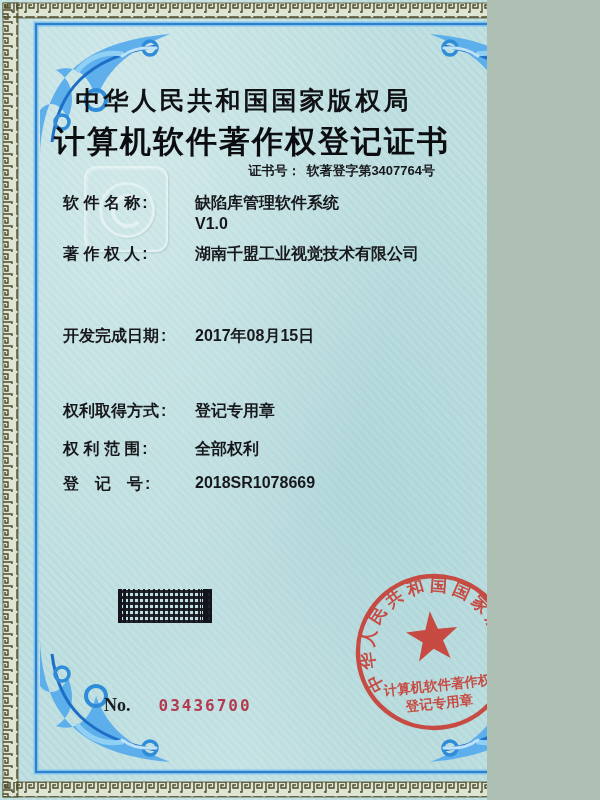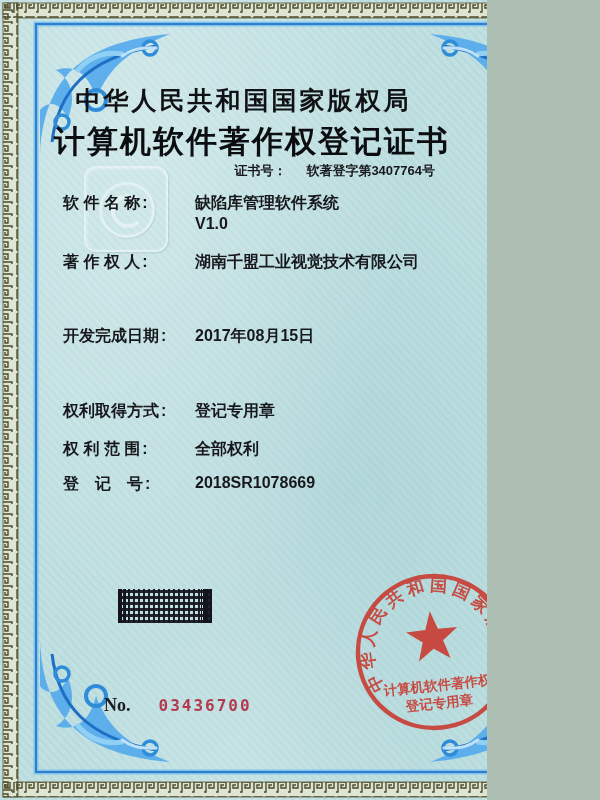--- a/index.html
+++ b/index.html
@@ -38,21 +38,21 @@
     left:0;right:0;top:84px;text-align:center;
     font-family:"Liberation Serif",serif;font-weight:bold;
     font-size:25px;letter-spacing:3px;color:#101114;
   }
   .title{
     left:0;right:0;top:121px;text-align:center;
     font-family:"Liberation Serif",serif;font-weight:bold;
     font-size:31px;letter-spacing:2px;color:#0c0d10;padding-left:17px;
   }
   .certno{right:52px;top:162px;font-size:13px;font-weight:bold;}
-  .certno .lbl{margin-right:20px;}
+  .certno .lbl{margin-right:6px;}
   .row{left:63px;font-size:16px;font-weight:bold;}
   .flabel{display:inline-block;}
   .fcolon{margin-left:2px;}
   .fvalue{position:absolute;left:132px;top:0;white-space:nowrap;}
   .fvalue2{left:195px;font-size:16px;font-weight:bold;}
   .statement{
     left:60px;top:506px;width:486px;white-space:normal;
     font-size:16px;font-weight:bold;line-height:36px;text-indent:2em;
     text-align:justify;color:#17181c;
   }
@@ -125,21 +125,21 @@
   <div class="txt certno">
     <span class="lbl">证书号：</span><span>软著登字第3407764号</span>
   </div>
 
   <div class="txt row" style="top:193px">
     <span class="flabel">软 件 名 称</span><span class="fcolon">:</span>
     <span class="fvalue">缺陷库管理软件系统</span>
   </div>
   <div class="txt fvalue2" style="top:215px">V1.0</div>
 
-  <div class="txt row" style="top:252px">
+  <div class="txt row" style="top:244px">
     <span class="flabel">著 作 权 人</span><span class="fcolon">:</span>
     <span class="fvalue">湖南千盟工业视觉技术有限公司</span>
   </div>
 
   <div class="txt row" style="top:326px">
     <span class="flabel">开发完成日期</span><span class="fcolon">:</span>
     <span class="fvalue">2017年08月15日</span>
   </div>
 
 

